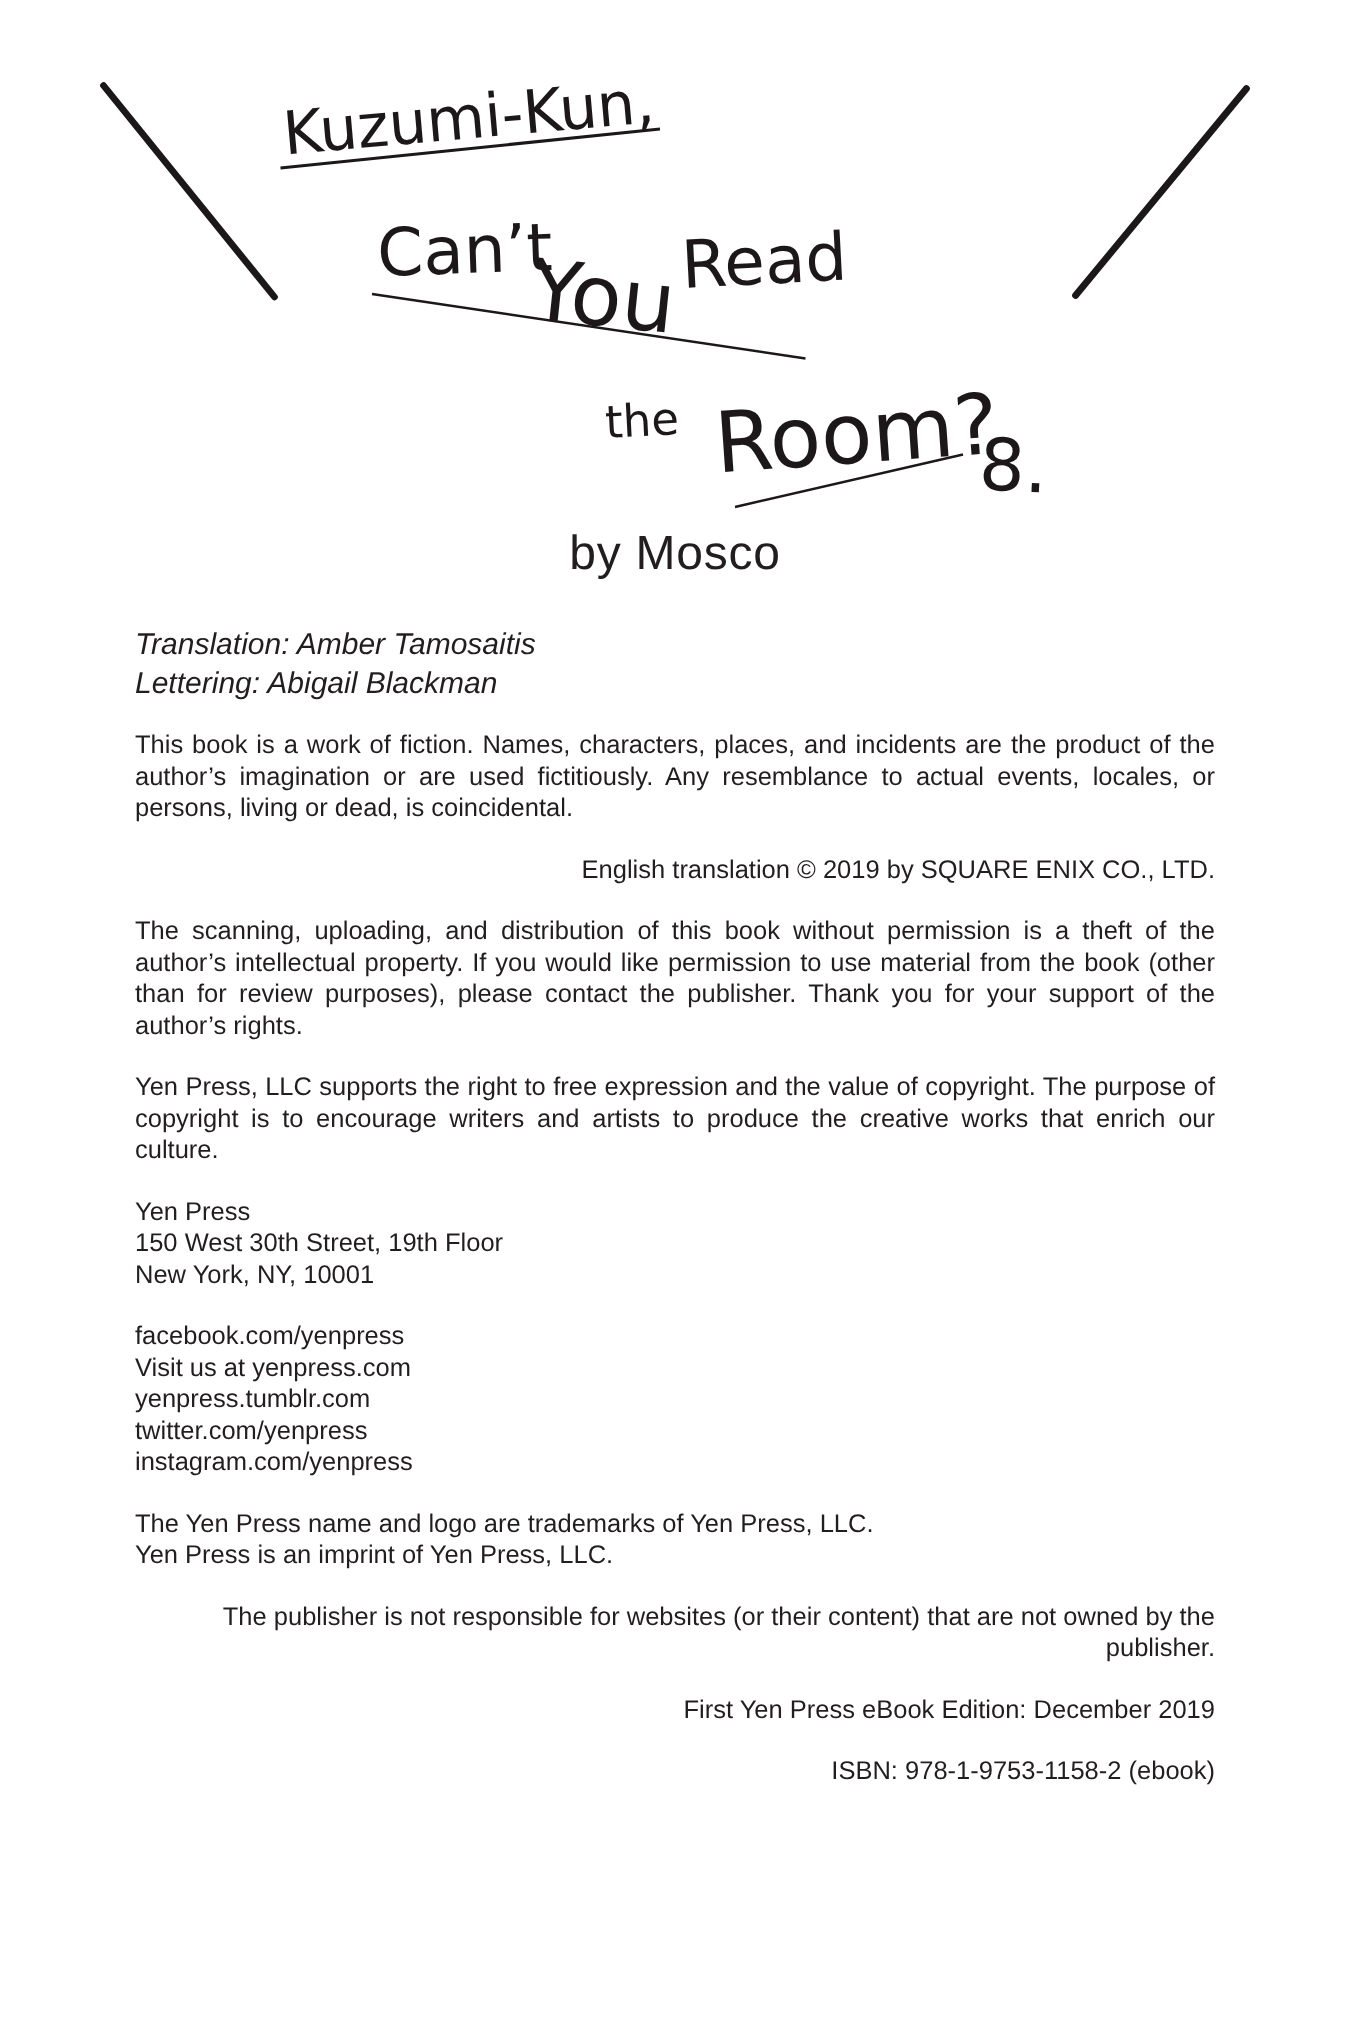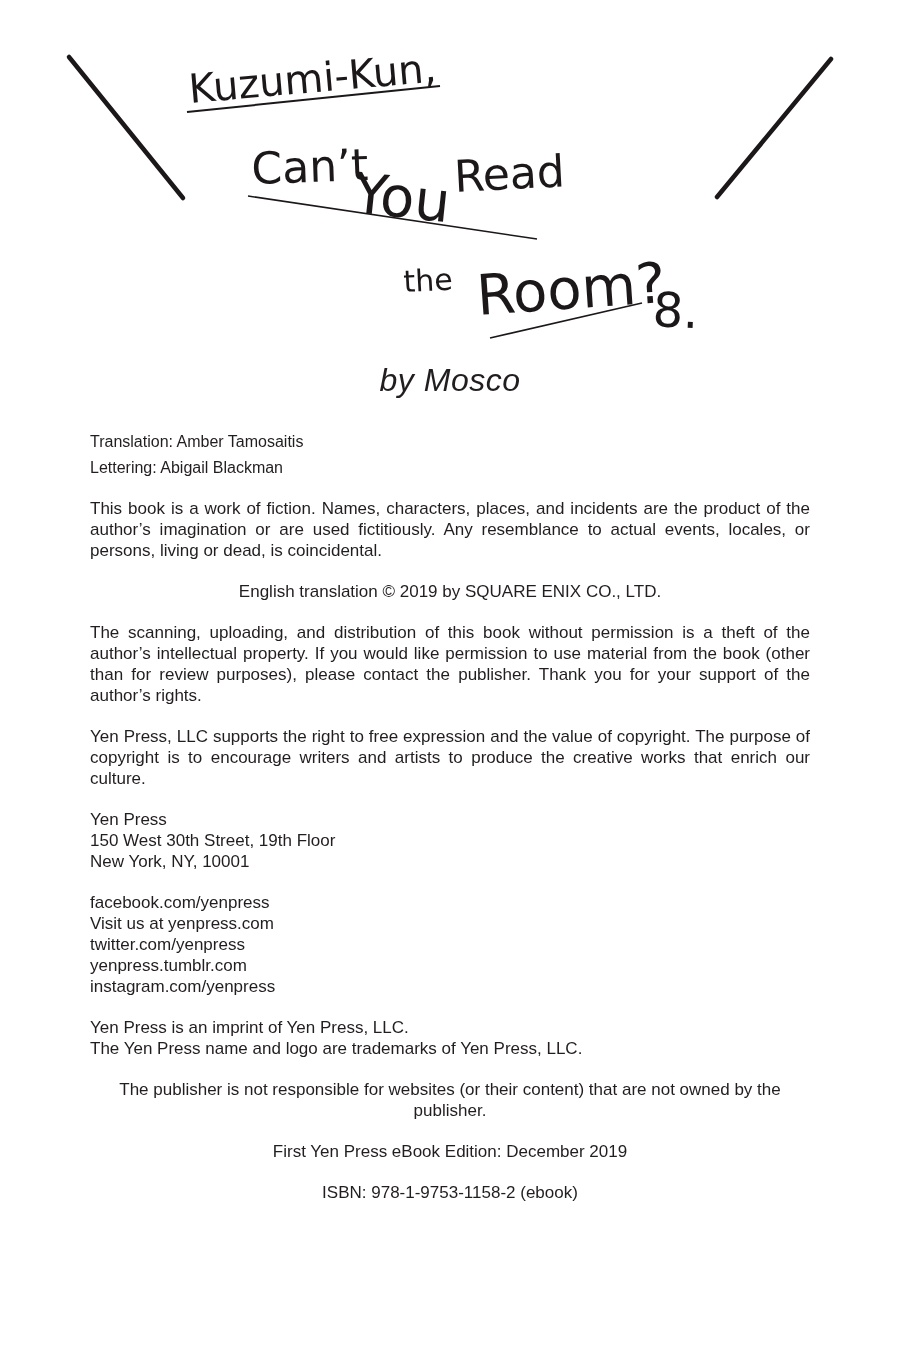--- a/index.html
+++ b/index.html
@@ -12,40 +12,40 @@
     font-family: "Liberation Sans", sans-serif;
     overflow: hidden;
   }
   .title-art { display: block; width: 900px; height: 345px; }
   .title-art text {
     fill: #1c1819;
     font-family: "DejaVu Sans", sans-serif;
   }
   .title-art line { stroke: #1c1819; }
   .byline {
-    margin-top: 16px;
+    margin-top: 4px;
     text-align: center;
     font-size: 32px;
     line-height: 38px;
     letter-spacing: 0.5px;
-    font-style: italic;
   }
   .content { margin: 0 90px; }
   .credits {
     margin: 30px 0 17px;
-    font-size: 16px;
+    font-size: 20px;
     line-height: 26px;
+    font-style: italic;
   }
   .para {
     margin: 0 0 20px;
     font-size: 17px;
     line-height: 21px;
     text-align: justify;
   }
-  .para.left { text-align: center; }
+  .para.left { text-align: right; }
   .block {
     margin: 0 0 20px;
     font-size: 17px;
     line-height: 21px;
   }
 </style>
 </head>
 <body>
 
 <div class="page">
@@ -88,28 +88,28 @@
 
     <div class="block">
       <div>Yen Press</div>
       <div>150 West 30th Street, 19th Floor</div>
       <div>New York, NY, 10001</div>
     </div>
 
     <div class="block">
       <div>facebook.com/yenpress</div>
       <div>Visit us at yenpress.com</div>
+      <div>yenpress.tumblr.com</div>
       <div>twitter.com/yenpress</div>
-      <div>yenpress.tumblr.com</div>
       <div>instagram.com/yenpress</div>
     </div>
 
     <div class="block">
+      <div>The Yen Press name and logo are trademarks of Yen Press, LLC.</div>
       <div>Yen Press is an imprint of Yen Press, LLC.</div>
-      <div>The Yen Press name and logo are trademarks of Yen Press, LLC.</div>
     </div>
 
     <p class="para left">The publisher is not responsible for websites (or their content) that are not owned by the publisher.</p>
 
     <p class="para left">First Yen Press eBook Edition: December 2019</p>
 
     <p class="para left">ISBN: 978-1-9753-1158-2 (ebook)</p>
 
   </div>
 </div>

